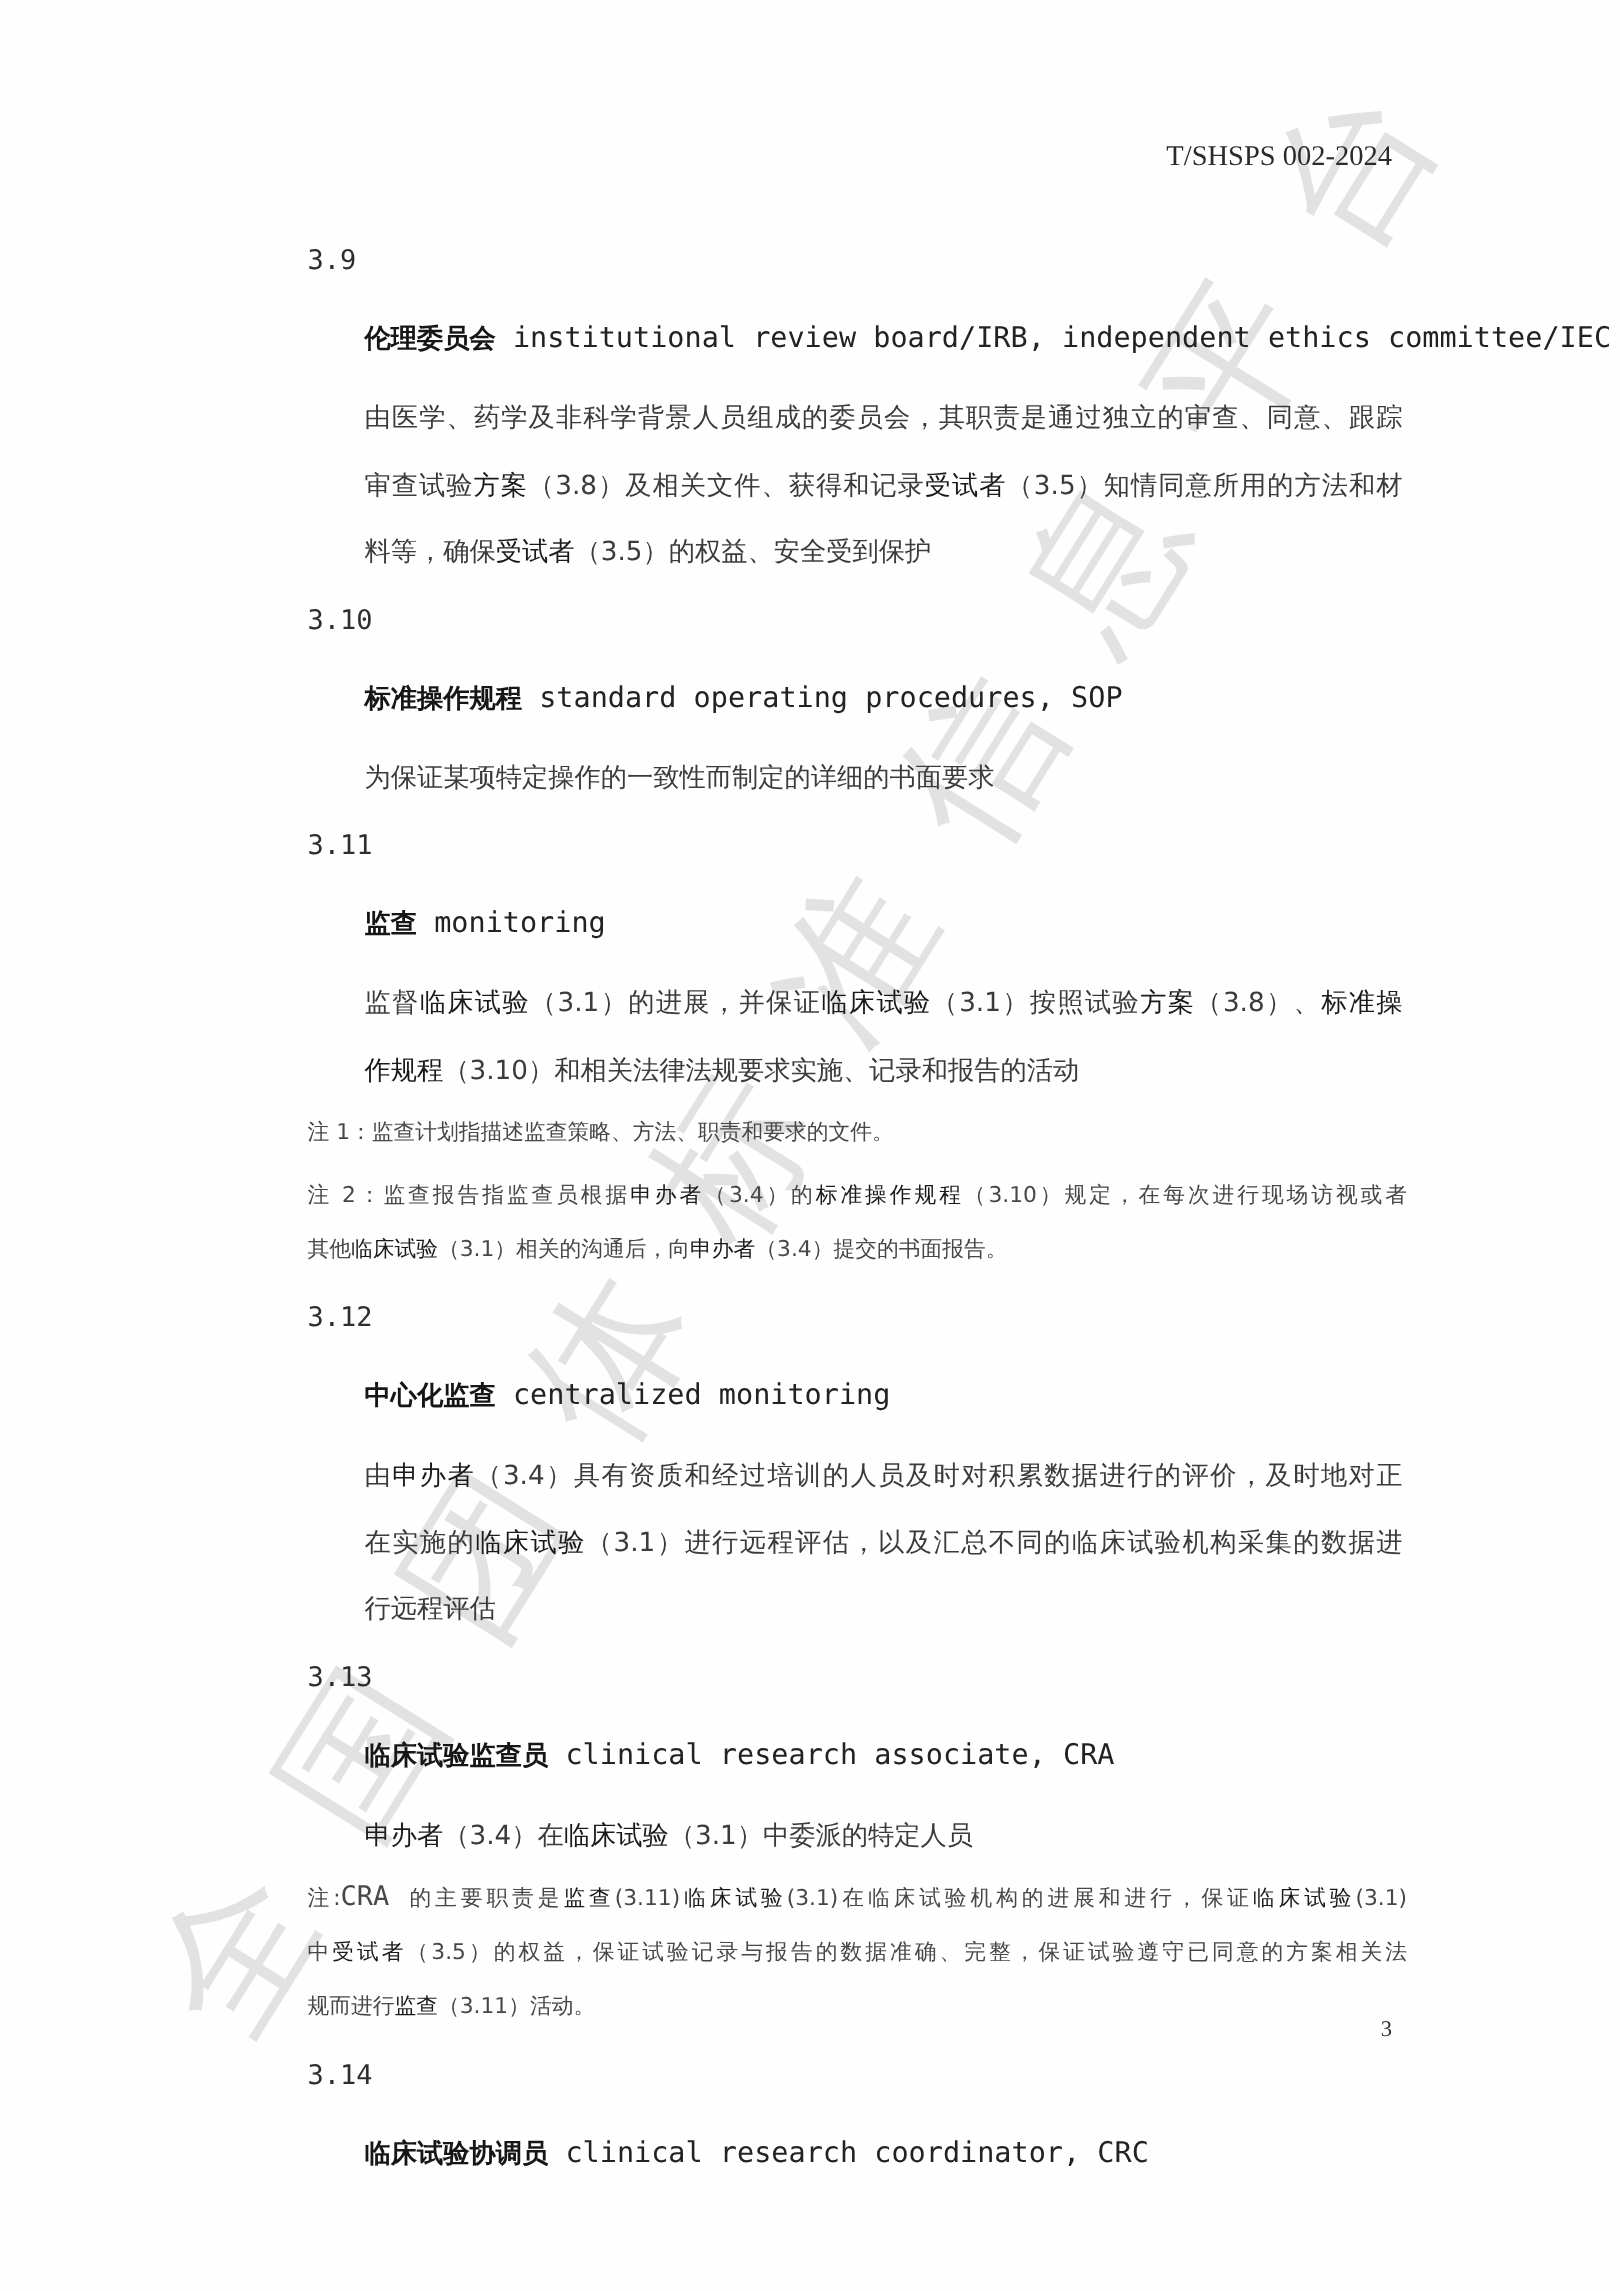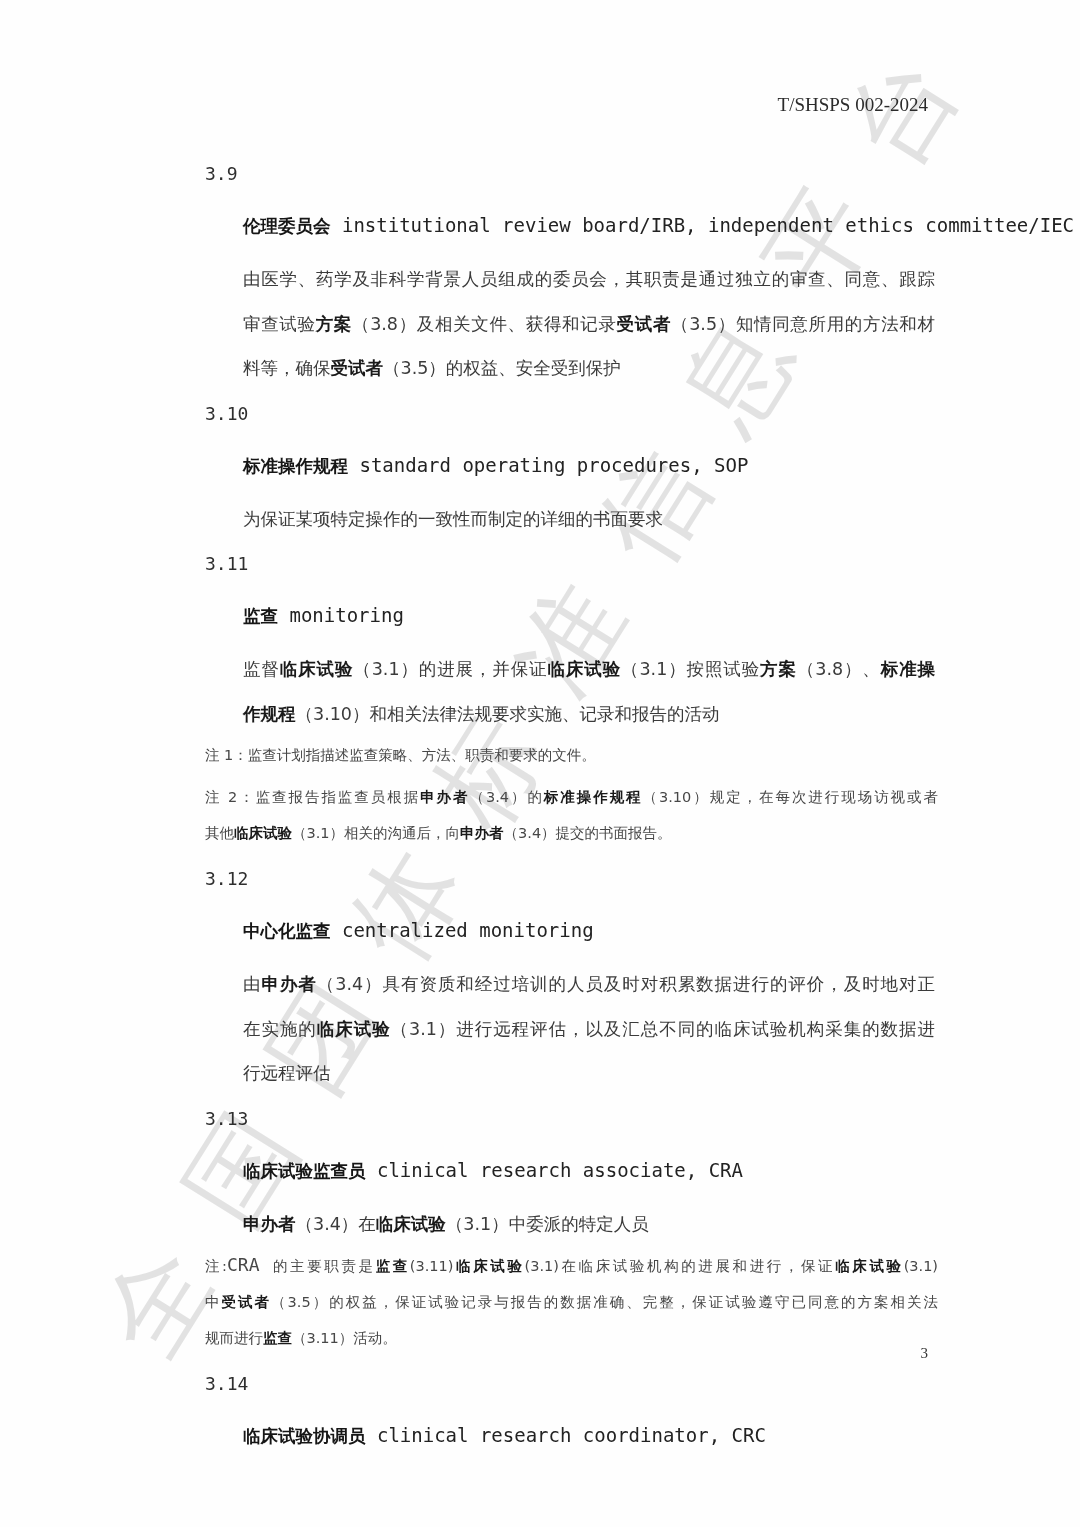--- a/index.html
+++ b/index.html
@@ -86,21 +86,21 @@
     font-size:14.5px;
     color:#474747;
   }
   .note .line{
     line-height:36px;
     text-align:justify;
     text-align-last:justify;
     text-justify:inter-character;
   }
   .note .line:last-child{text-align-last:left;}
-  .b{font-weight:700;color:#1a1a1a;}
+  .b{font-weight:400;color:#1a1a1a;}
   .en{
     font-family:"DejaVu Sans Mono","Liberation Mono",monospace;
     font-size:19px;
   }
   .note .en{font-size:18px;}
 </style>
 </head>
 <body>
 
 <div class="page">

